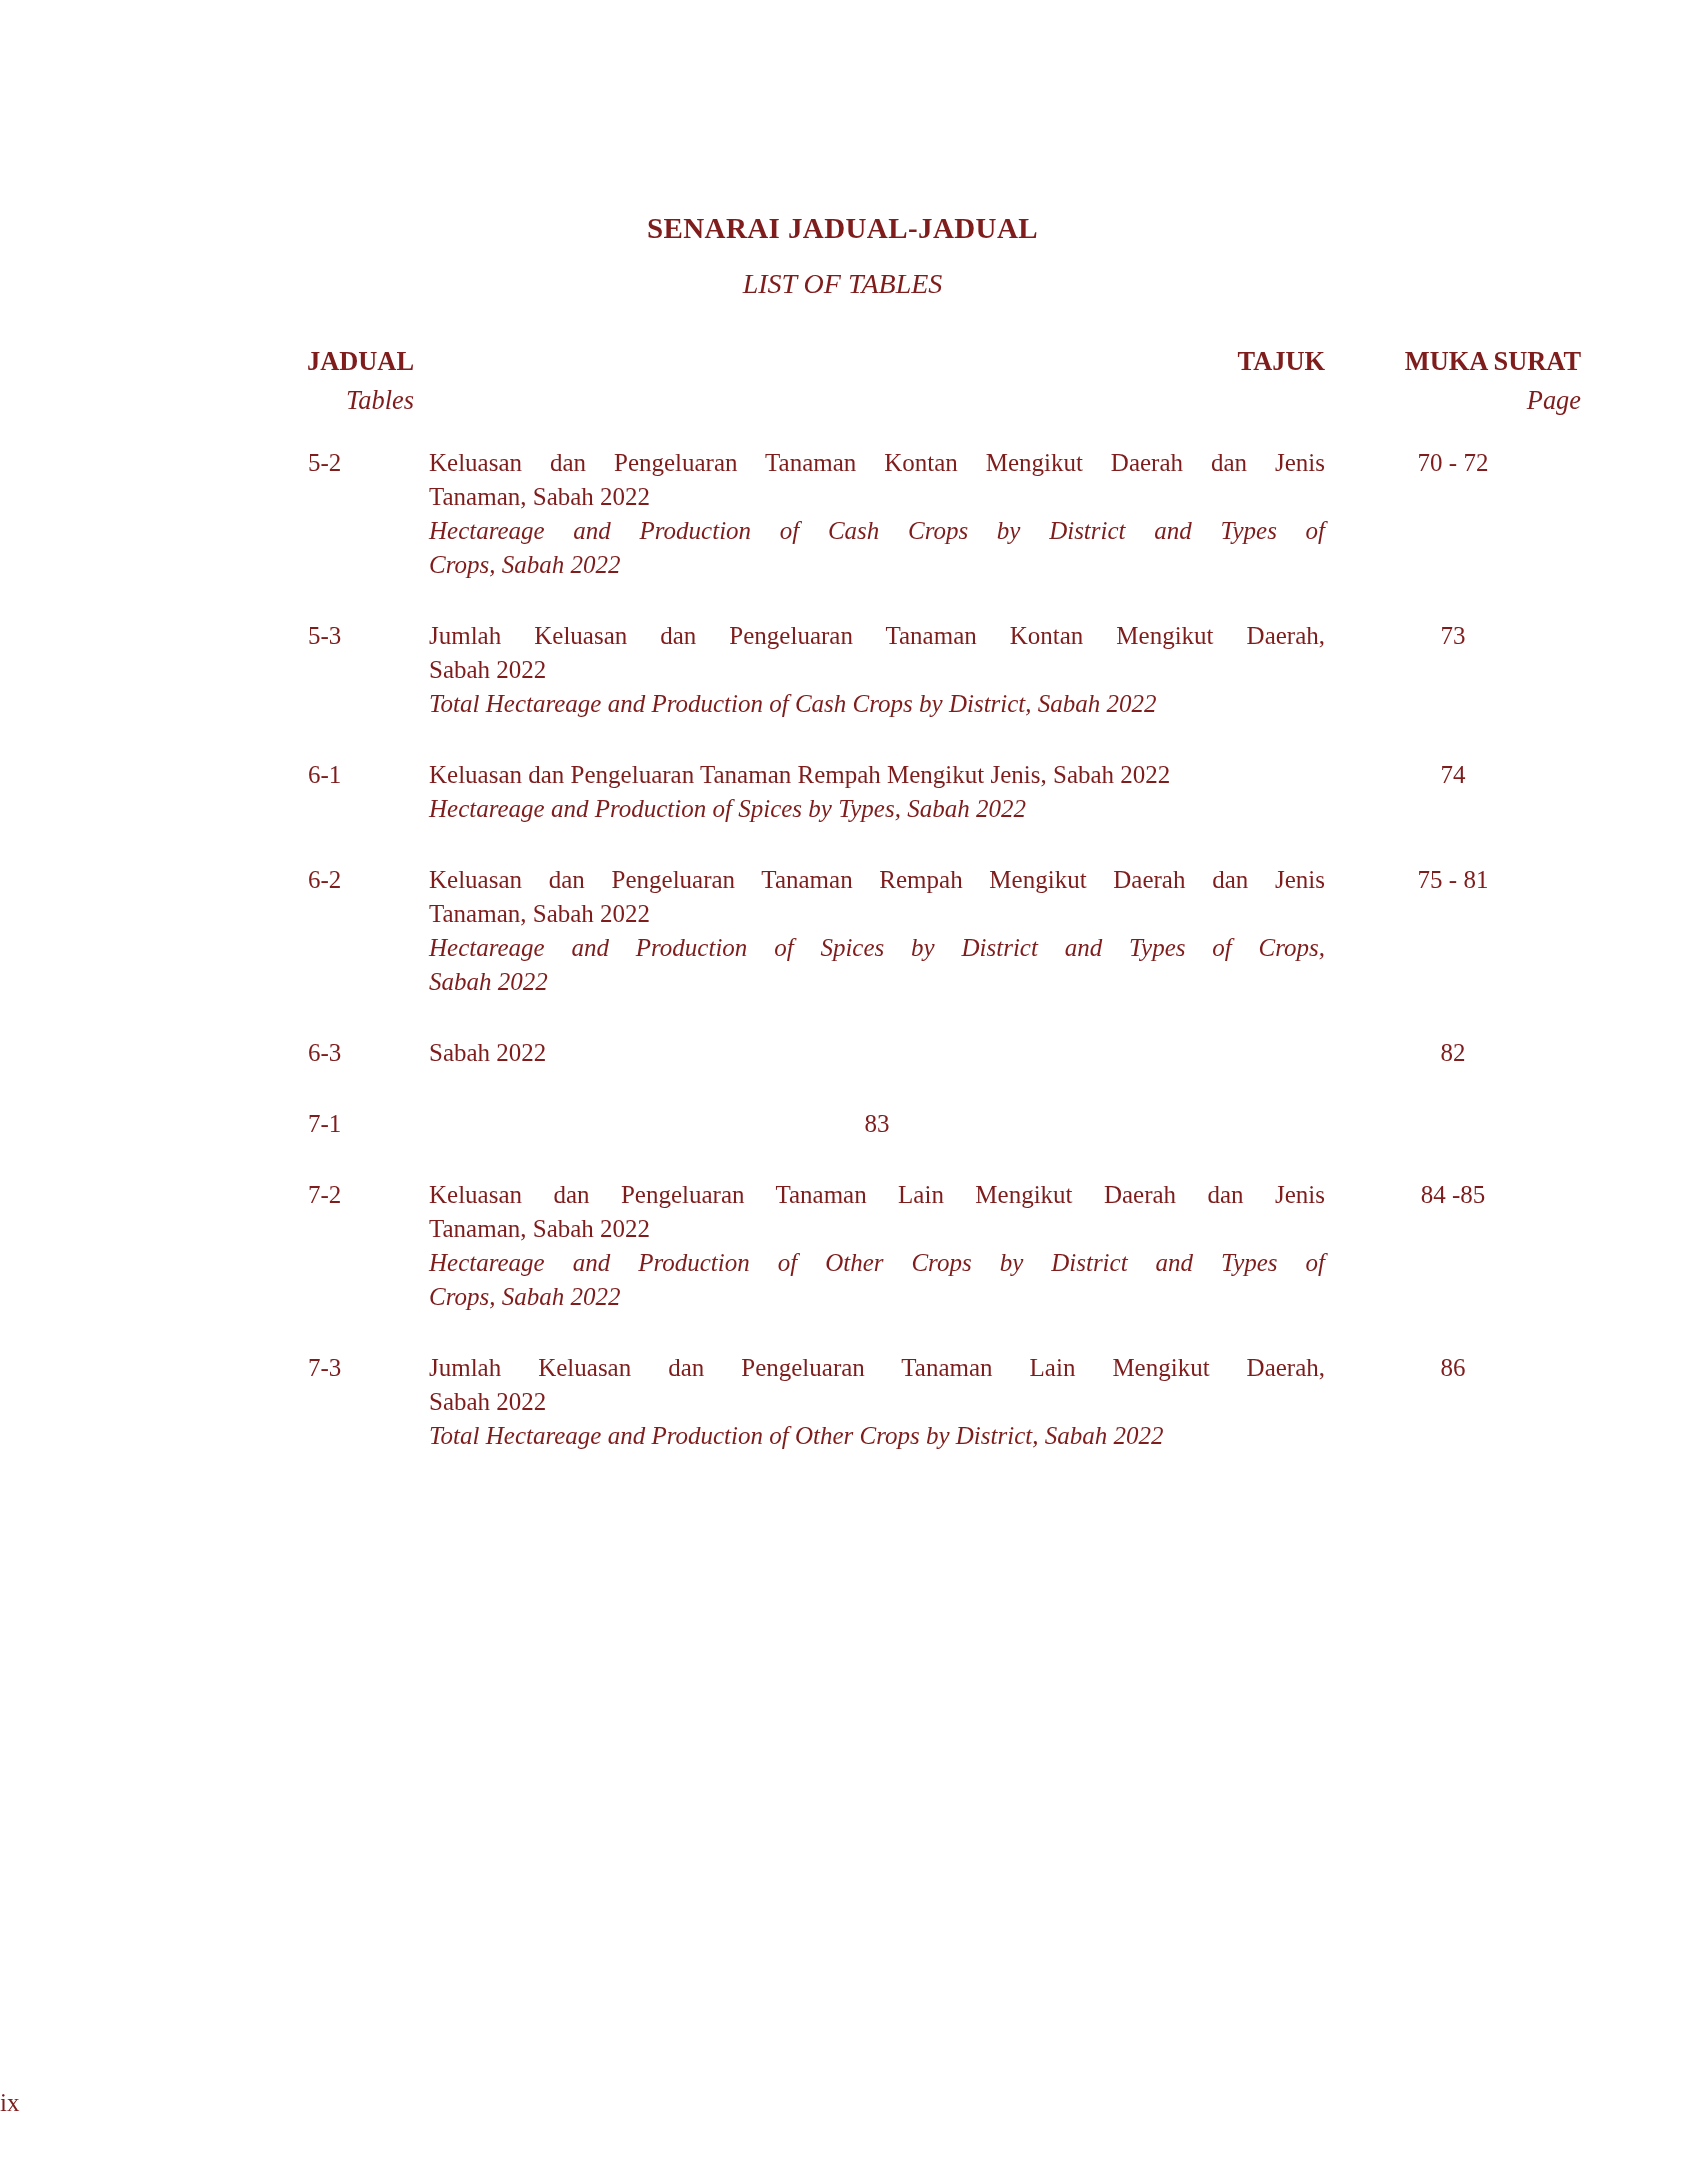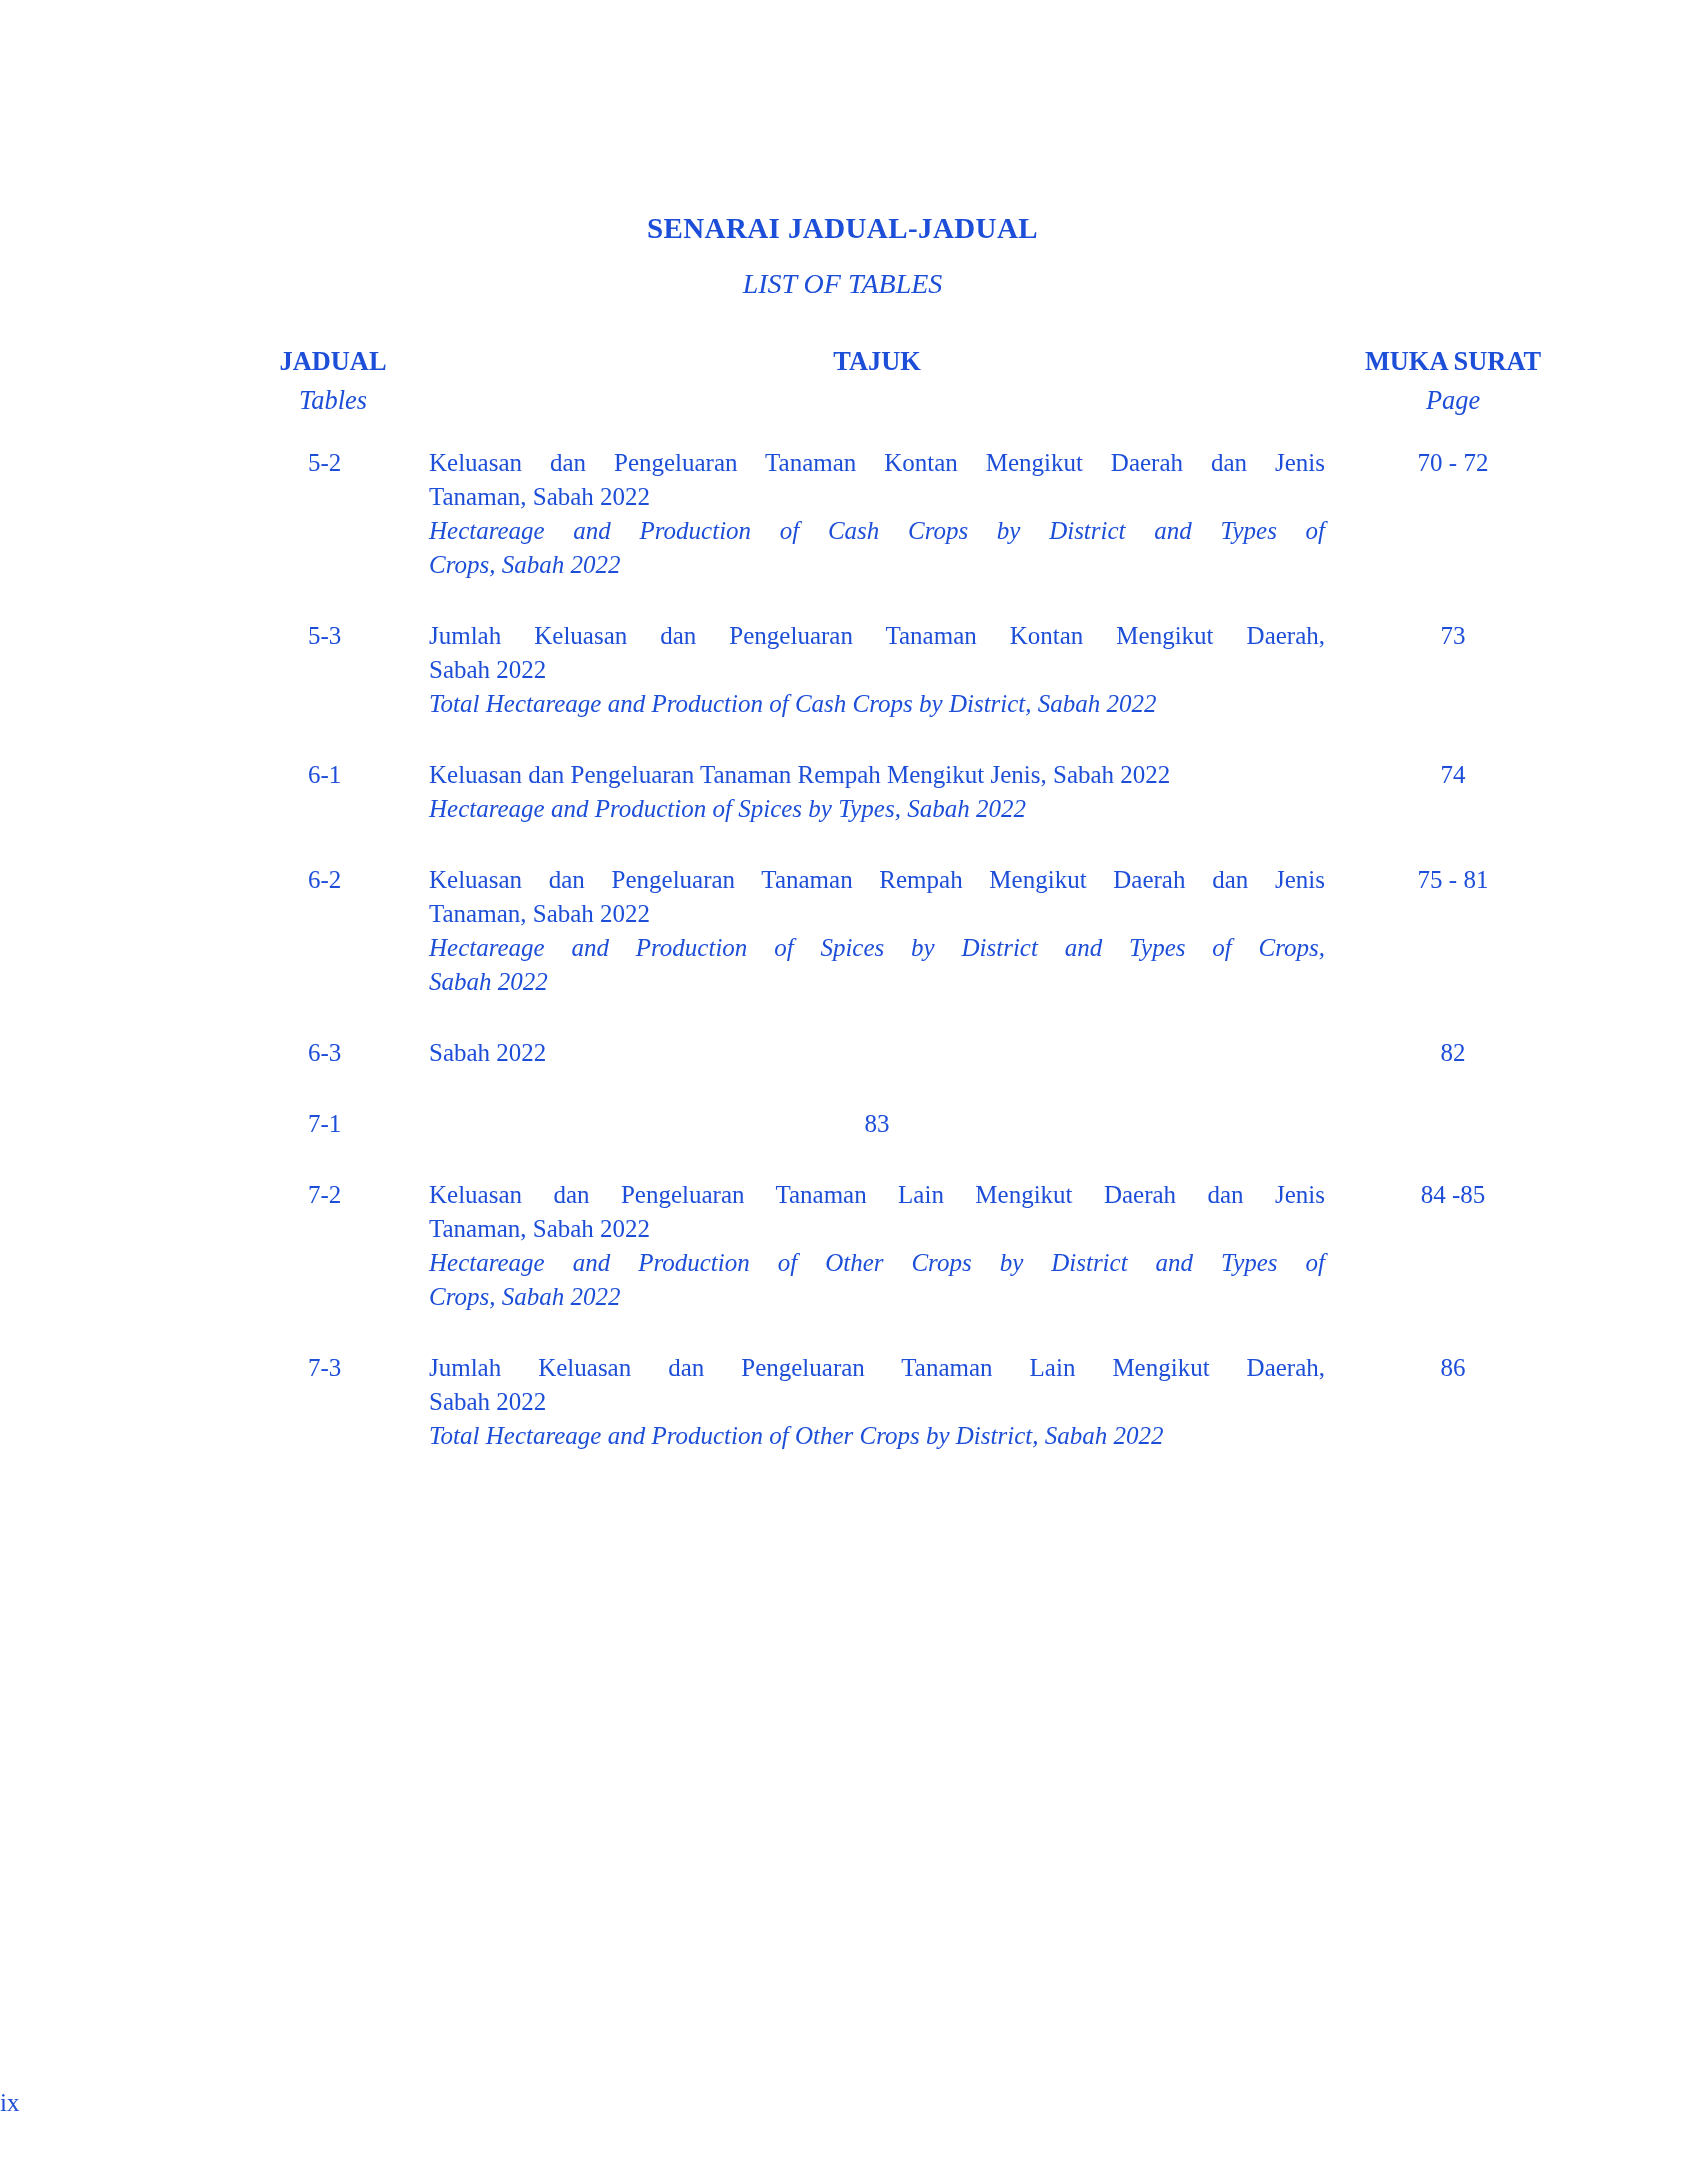--- a/index.html
+++ b/index.html
@@ -5,21 +5,21 @@
   html, body {
     margin: 0;
     padding: 0;
     background: #ffffff;
   }
   .page {
     position: relative;
     width: 1685px;
     height: 2181px;
     background: #ffffff;
-    color: #1d4ed8;
+    color: #7f1d1d;
     font-family: "Liberation Serif", "DejaVu Serif", serif;
     overflow: hidden;
     box-sizing: border-box;
     padding-top: 211px;
   }
   .doc-title {
     text-align: center;
     font-weight: bold;
     font-size: 29px;
     line-height: 34px;
@@ -33,21 +33,21 @@
     margin-top: 22px;
   }
   .col-headers {
     position: relative;
     margin-top: 41px;
     height: 78px;
   }
   .hdr {
     position: absolute;
     top: 0;
-    text-align: center;
+    text-align: right;
     line-height: 39px;
     font-size: 26.4px;
   }
   .hdr .top { font-weight: bold; }
   .hdr .bottom { font-style: italic; }
   .hdr1 { left: 252px;  width: 162px; }
   .hdr2 { left: 429px;  width: 896px; }
   .hdr3 { left: 1325px; width: 256px; }
   .entries {
     margin-top: 25.6px;

